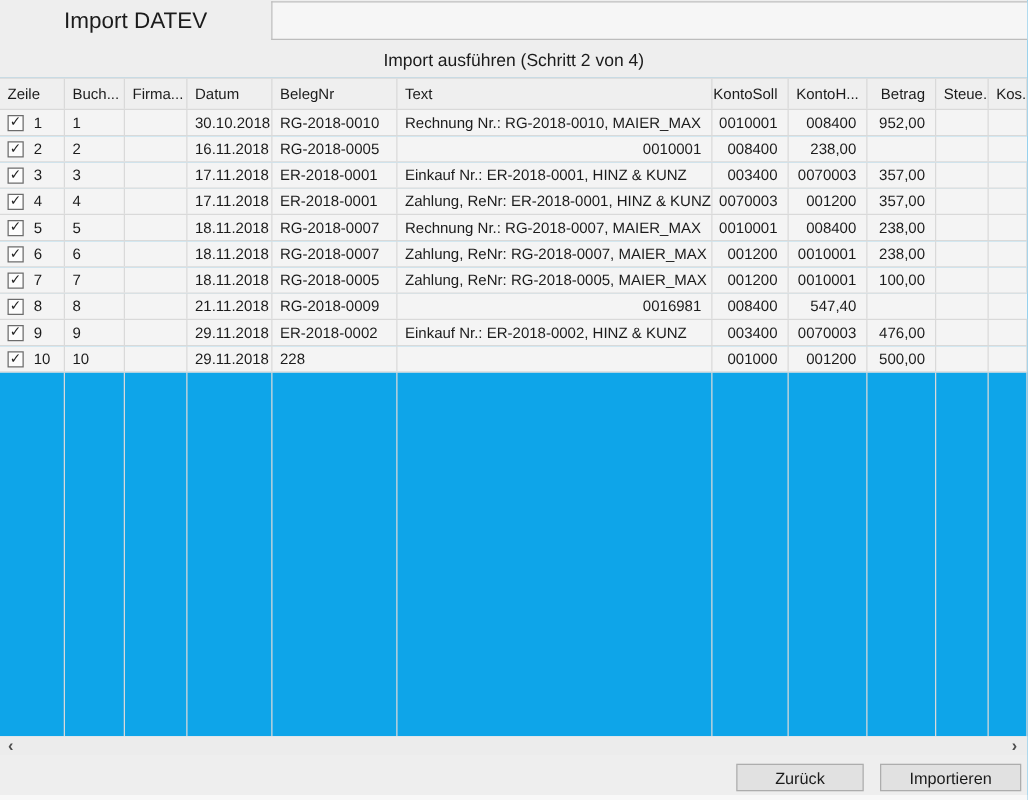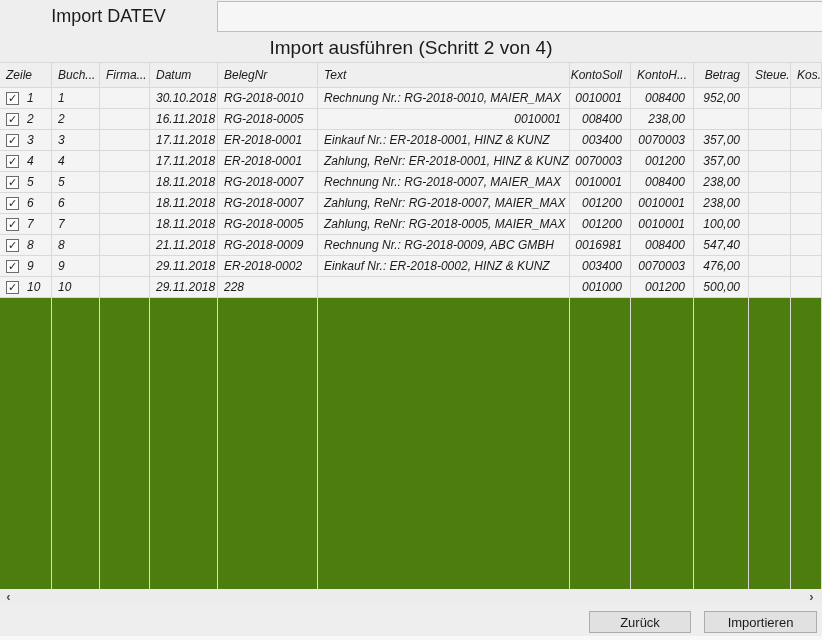--- a/index.html
+++ b/index.html
@@ -20,25 +20,25 @@
   }
   .tabstrip-rest {
     position: absolute; left: 217px; top: 1px; right: 0; height: 31px;
     background: #f6f6f6;
     border: 1px solid #bdbdbd; border-right: none;
   }
 
   
   .step-header {
     height: 29px; display: flex; align-items: center; justify-content: center;
-    font-size: 19px; color: #1b1b1b;
+    font-size: 14px; color: #1b1b1b;
   }
 
   
-  .grid { height: 527px; display: flex; flex-direction: column; background: #4d7c0f; font-style: italic; }
+  .grid { height: 527px; display: flex; flex-direction: column; background: #0ea5e9; }
   .row {
     display: grid;
     grid-template-columns: 52px 48px 50px 68px 100px 252px 61px 63px 55px 42px 1fr;
   }
   .cell {
     border-right: 1px solid #d9d9d9;
     overflow: hidden; white-space: nowrap;
     display: flex; align-items: center;
     padding: 0 4px 0 6px;
     font-size: 12px; color: #1b1b1b;
@@ -383,23 +383,20 @@
         </div>
         <div class="cell">
           <span></span>
         </div>
         <div class="cell">
           <span>21.11.2018</span>
         </div>
         <div class="cell">
           <span>RG-2018-0009</span>
         </div>
-        <div class="cell">
-          <span>Rechnung Nr.: RG-2018-0009, ABC GMBH</span>
-        </div>
         <div class="cell num">
           <span>0016981</span>
         </div>
         <div class="cell num">
           <span>008400</span>
         </div>
         <div class="cell num">
           <span>547,40</span>
         </div>
         <div class="cell">

